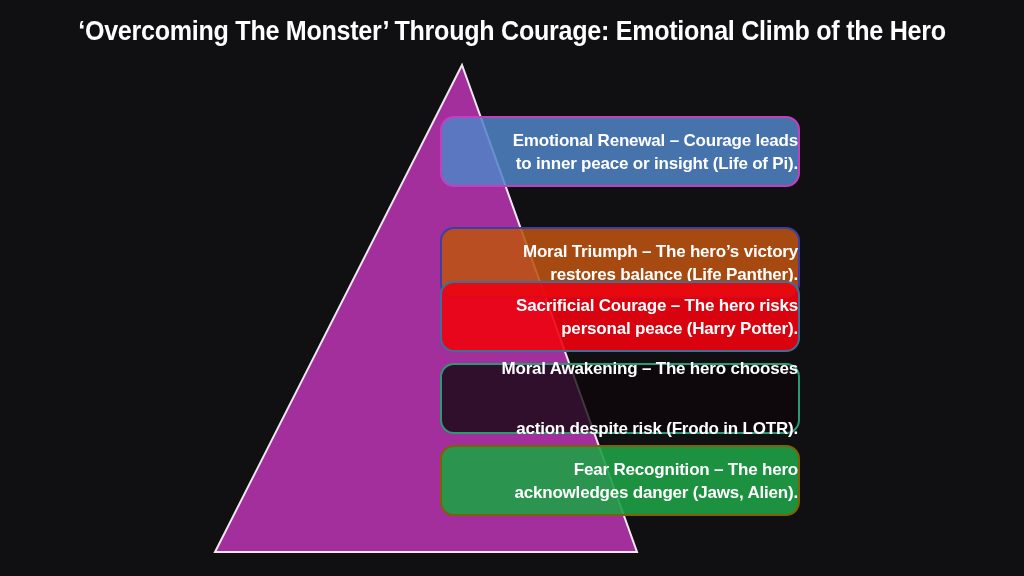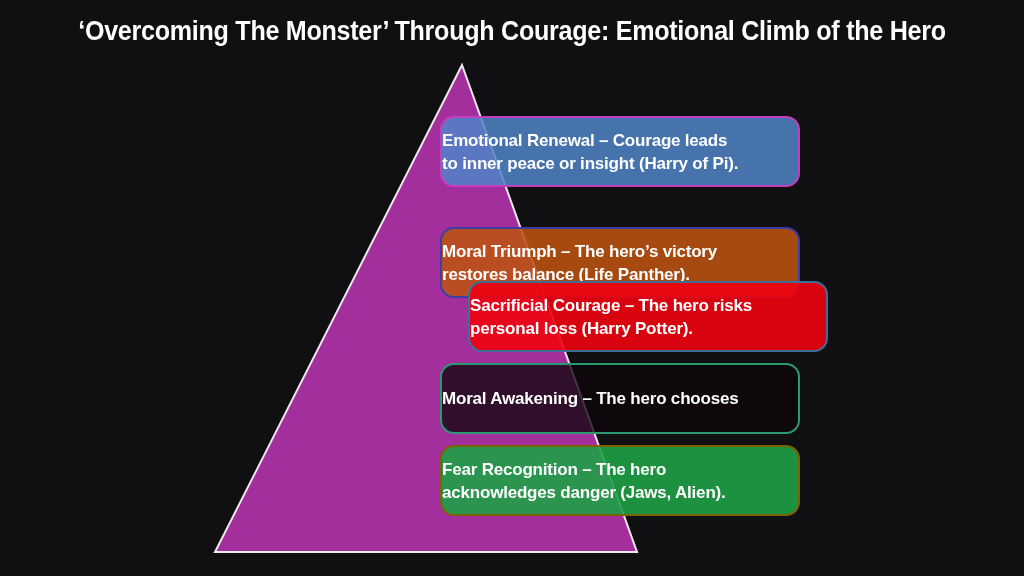--- a/index.html
+++ b/index.html
@@ -36,21 +36,21 @@
   }
   .stage {
     position: absolute;
     left: 440px;
     width: 360px;
     height: 71px;
     border: 2px solid transparent;
     border-radius: 14px;
     display: flex;
     flex-direction: column;
-    align-items: flex-start;
+    align-items: flex-end;
     justify-content: center;
     text-align: center;
   }
   .stage .line {
     color: #FFFFFF;
     font-size: 17px;
     font-weight: 700;
     line-height: 23px;
     white-space: nowrap;
     letter-spacing: -0.2px;
@@ -67,35 +67,36 @@
 <div class="slide">
 
   <div class="slide-title">‘Overcoming The Monster’ Through Courage: Emotional Climb of the Hero</div>
 
   <svg class="pyramid-svg" viewBox="0 0 1024 576">
     <polygon points="462,65 215,552 637,552" fill="#A22F9C" stroke="#EFE7EE" stroke-width="2"></polygon>
   </svg>
 
   <div class="stage stage-0" style="background: rgba(80, 131, 199, 0.86); border-color: rgb(195, 63, 190);">
     <div class="line">Emotional Renewal – Courage leads</div>
-    <div class="line">to inner peace or insight (Harry of Pi).</div>
+    <div class="line">to inner peace or insight (Life of Pi).</div>
   </div>
 
   <div class="stage stage-1" style="background: rgba(188, 83, 17, 0.88); border-color: rgb(60, 64, 166); margin-top: 28px;">
     <div class="line">Moral Triumph – The hero’s victory</div>
     <div class="line">restores balance (Life Panther).</div>
   </div>
 
-  <div class="stage stage-2" style="background: rgba(238, 2, 14, 0.9); border-color: rgb(62, 111, 153); margin-left: 28px;">
+  <div class="stage stage-2" style="background: rgba(238, 2, 14, 0.9); border-color: rgb(62, 111, 153);">
     <div class="line">Sacrificial Courage – The hero risks</div>
-    <div class="line">personal loss (Harry Potter).</div>
+    <div class="line">personal peace (Harry Potter).</div>
   </div>
 
   <div class="stage stage-3" style="background: rgba(14, 7, 12, 0.78); border-color: rgb(43, 154, 115);">
     <div class="line">Moral Awakening – The hero chooses</div>
+    <div class="line">action despite risk (Frodo in LOTR).</div>
   </div>
 
   <div class="stage stage-4" style="background: rgba(30, 160, 70, 0.9); border-color: rgb(125, 98, 3);">
     <div class="line">Fear Recognition – The hero</div>
     <div class="line">acknowledges danger (Jaws, Alien).</div>
   </div>
 
 </div>
 
 </body></html>

